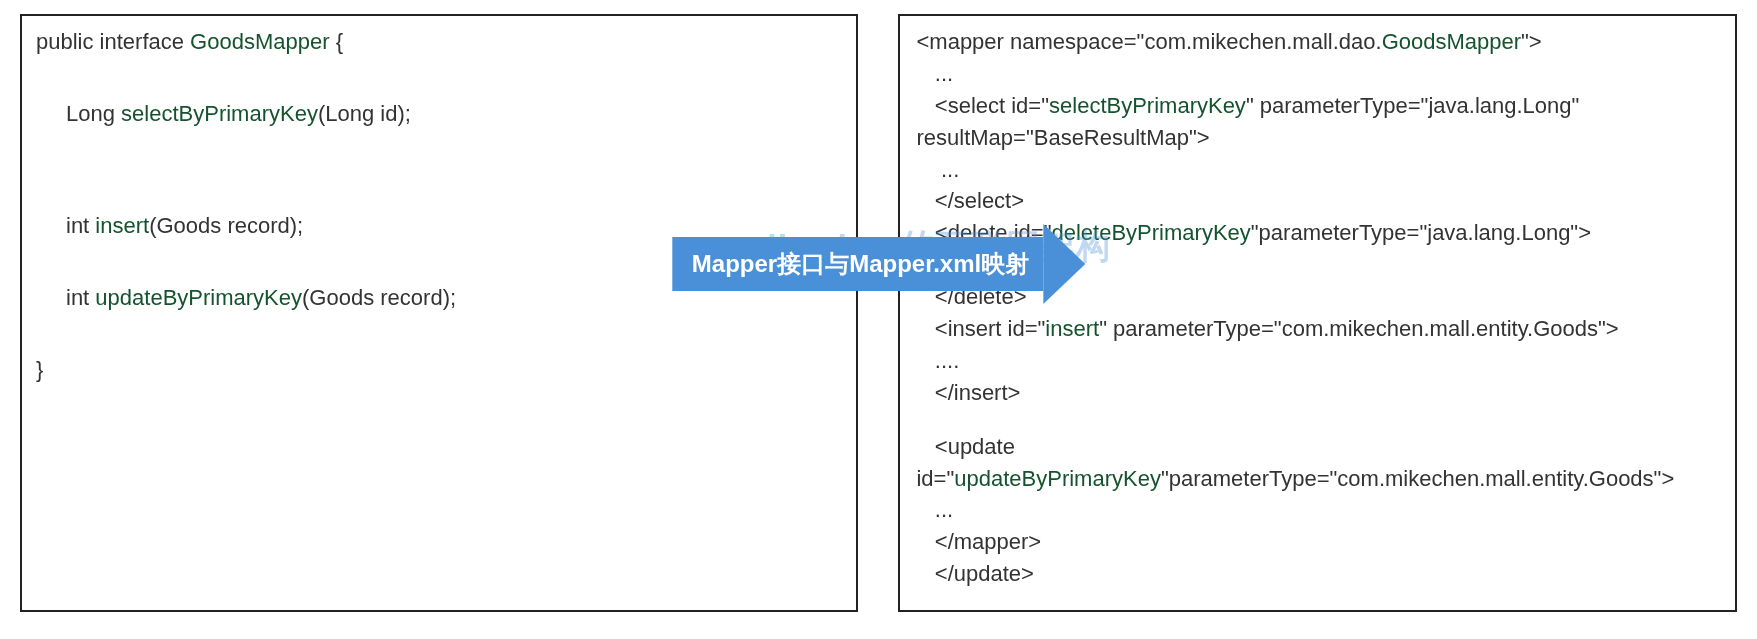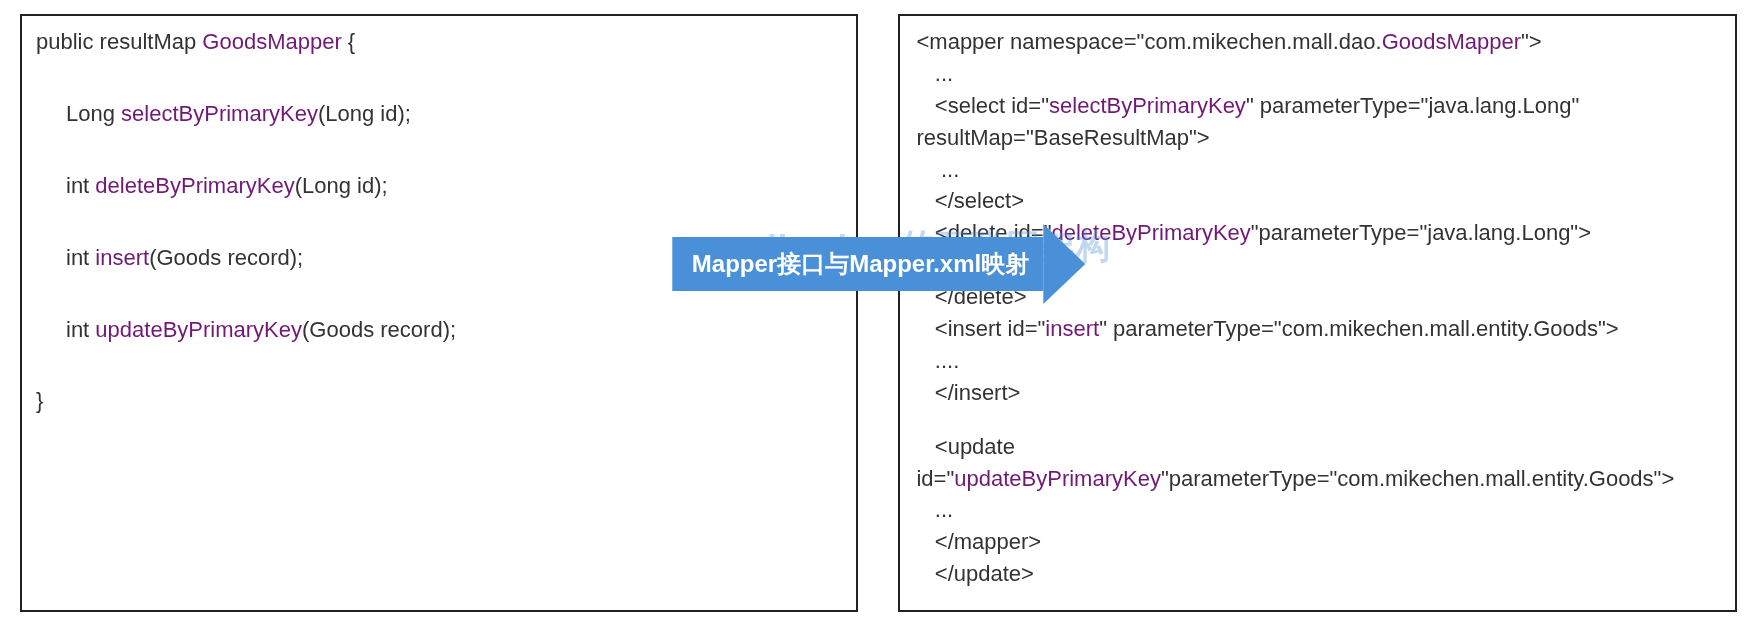--- a/index.html
+++ b/index.html
@@ -21,21 +21,21 @@
   }
   .box {
     border: 2px solid #222;
     padding: 10px 16px 20px 16px;
     flex: 1 1 50%;
     position: relative;
     min-height: 560px;
     background: #fff;
   }
   .left-box { padding-left: 14px; }
-  .kw-red { color: #701a75; }
+  .kw-red { color: #14532d; }
   .indent1 { padding-left: 30px; }
   .line { white-space: pre; } 
   .gap { height: 22px; }
   .gap-big { height: 40px; }
   
   .arrow-wrap {
     position: absolute;
     left: 50%;
     top: 210px;
     transform: translateX(-50%);
@@ -71,30 +71,27 @@
     pointer-events: none;
   }
 </style>
 </head>
 <body>
 
 <div class="row">
 
   <div class="box left-box">
     <div>
-      <span>public resultMap </span><span class="kw-red">GoodsMapper</span><span> {</span>
+      <span>public interface </span><span class="kw-red">GoodsMapper</span><span> {</span>
     </div>
     <div class="gap-big"></div>
     <div class="indent1">
       <span>Long </span><span class="kw-red">selectByPrimaryKey</span><span>(Long id);</span>
     </div>
     <div class="gap-big"></div>
-    <div class="indent1">
-      <span>int </span><span class="kw-red">deleteByPrimaryKey</span><span>(Long id);</span>
-    </div>
     <div class="gap-big"></div>
     <div class="indent1">
       <span>int </span><span class="kw-red">insert</span><span>(Goods record);</span>
     </div>
     <div class="gap-big"></div>
     <div class="indent1">
       <span>int </span><span class="kw-red">updateByPrimaryKey</span><span>(Goods record);</span>
     </div>
     <div class="gap-big"></div>
     <div>}</div>

